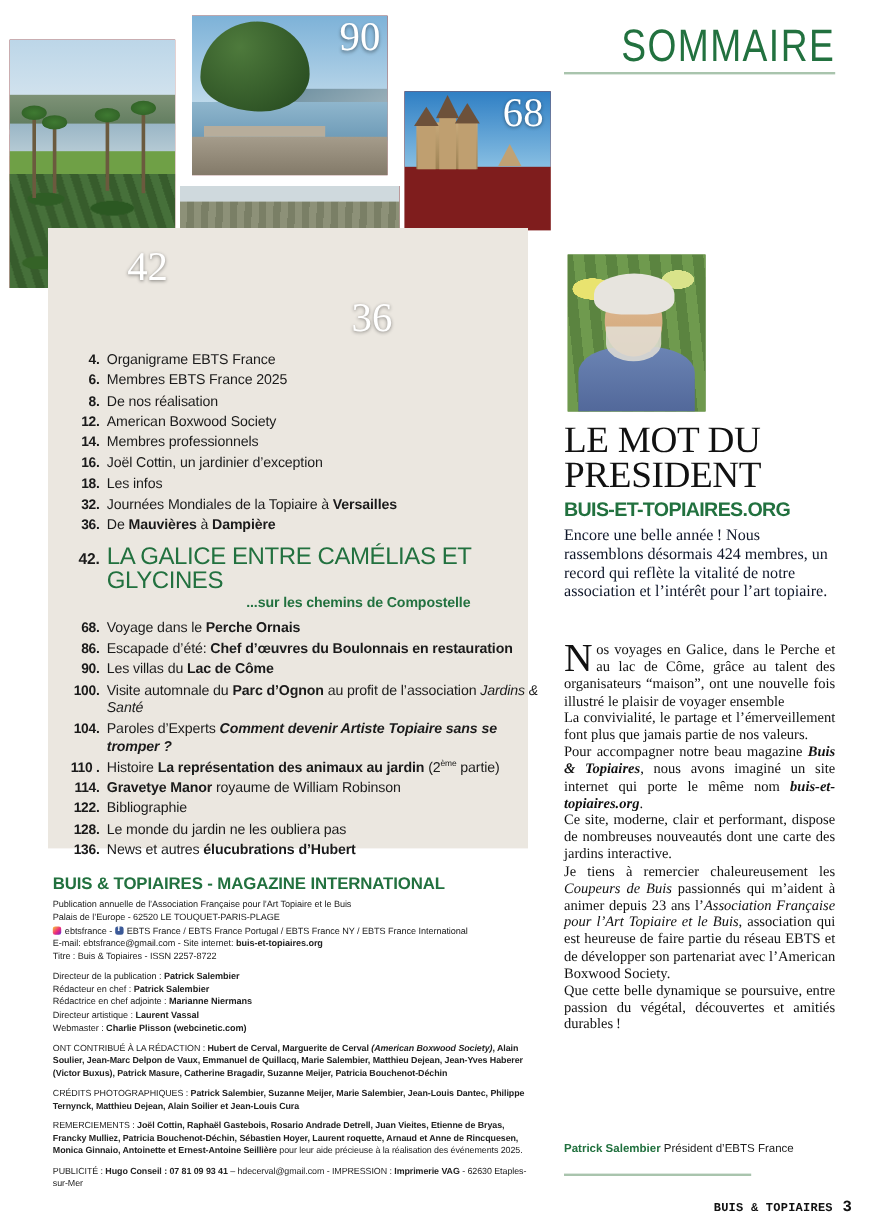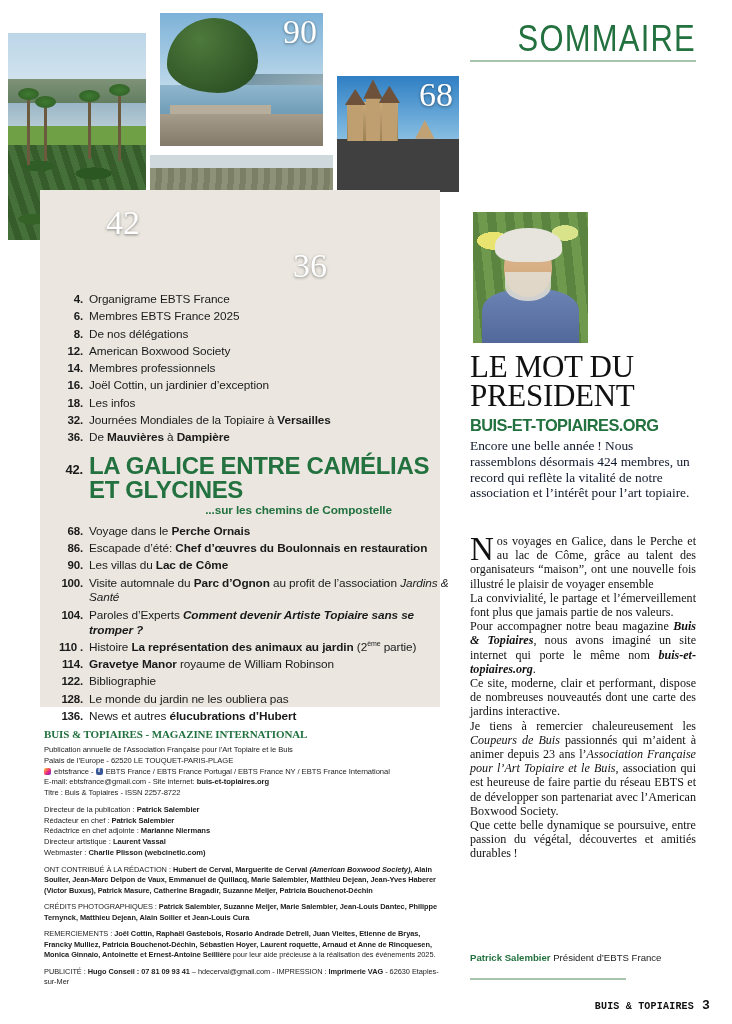--- a/index.html
+++ b/index.html
@@ -7,21 +7,21 @@
   body {
     background:#ffffff;
     font-family:"Liberation Sans", sans-serif;
     position:relative;
     overflow:hidden;
   }
 
   
   #collage { position:absolute; left:0; top:0; width:460px; height:300px; }
 
-  .photo { position:absolute; background-color:#404040; overflow:hidden;
+  .photo { position:absolute; background-color:#7f1d1d; overflow:hidden;
            box-shadow:0 0 0 2px #ffffff;padding-left:36px; }
   .photo .num {
     position:absolute; right:6px; top:2px;
     font-family:"Liberation Serif", serif;
     color:#ffffff; font-size:34px; line-height:1;
     text-shadow:0 1px 3px rgba(0,0,0,.45);
     z-index:5;
   }
   .photo .num.bot { top:auto; bottom:0px; }
 
@@ -129,31 +129,31 @@
   .toc-num { flex:0 0 34px; text-align:right; font-weight:bold; font-size:11.5px;
              color:#1a1a1a; padding-right:6px; letter-spacing:-.2px; }
   .toc-txt { font-size:11.8px; color:#1a1a1a; line-height:1.26; letter-spacing:-.1px; }
   .toc-txt b { font-weight:bold; }
   .toc-txt i { font-style:italic; }
   .toc-txt .bi { font-weight:bold; font-style:italic; }
   .toc-txt sup { font-size:7px; vertical-align:super; }
 
   .toc-row.feature { margin:9px 0 1px 0; align-items:baseline; }
   .toc-row.feature .toc-num { font-size:13px; }
-  .toc-row.feature .toc-txt { color:#22713f; font-size:24px; line-height:1;
-                              letter-spacing:-.35px; font-weight:bold; }
+  .toc-row.feature .toc-txt { color:#22713f; font-size:20px; line-height:1;
+                              letter-spacing:-.35px; font-weight:normal; }
   .feature-sub { color:#22713f; font-size:11.8px; font-weight:bold;
                  text-align:right; width:303px; margin:1px 0 7px 34px;
                  letter-spacing:-.1px; }
 
   
   #colophon { position:absolute; left:44px; top:728px; width:398px;
               font-family:"Liberation Sans", sans-serif; color:#222; }
-  #colophon .ctitle { color:#22713f; font-weight:bold; font-size:11px;
-                      letter-spacing:-.1px; margin-bottom:5px;font-family:Liberation Serif, serif; }
+  #colophon .ctitle { color:#22713f; font-weight:bold; font-size:14px;
+                      letter-spacing:-.1px; margin-bottom:5px; }
   #colophon p { font-size:7.6px; line-height:1.42; margin-bottom:0; letter-spacing:-.05px; }
   #colophon .blk { margin-bottom:6px; }
   #colophon b { font-weight:bold; }
   #colophon i { font-style:italic; }
   #colophon .caps { font-size:7.4px; }
   .sicon { display:inline-block; width:7px; height:7px; border-radius:2px;
            vertical-align:-1px; margin-right:1px; }
   .sicon.ig { background:linear-gradient(135deg,#f9ce34,#ee2a7b 55%,#6228d7); }
   .sicon.fb { background:#3b5998; position:relative; }
   .sicon.fb::after { content:"f"; position:absolute; left:2.3px; top:-1.2px;
@@ -295,21 +295,21 @@
     <div class="toc-row">
       <div class="toc-num">4.</div>
       <div class="toc-txt">Organigrame EBTS France</div>
     </div>
     <div class="toc-row">
       <div class="toc-num">6.</div>
       <div class="toc-txt">Membres EBTS France 2025</div>
     </div>
     <div class="toc-row">
       <div class="toc-num">8.</div>
-      <div class="toc-txt">De nos délégations</div>
+      <div class="toc-txt">De nos réalisation</div>
     </div>
     <div class="toc-row">
       <div class="toc-num">12.</div>
       <div class="toc-txt">American Boxwood Society</div>
     </div>
     <div class="toc-row">
       <div class="toc-num">14.</div>
       <div class="toc-txt">Membres professionnels</div>
     </div>
     <div class="toc-row">

